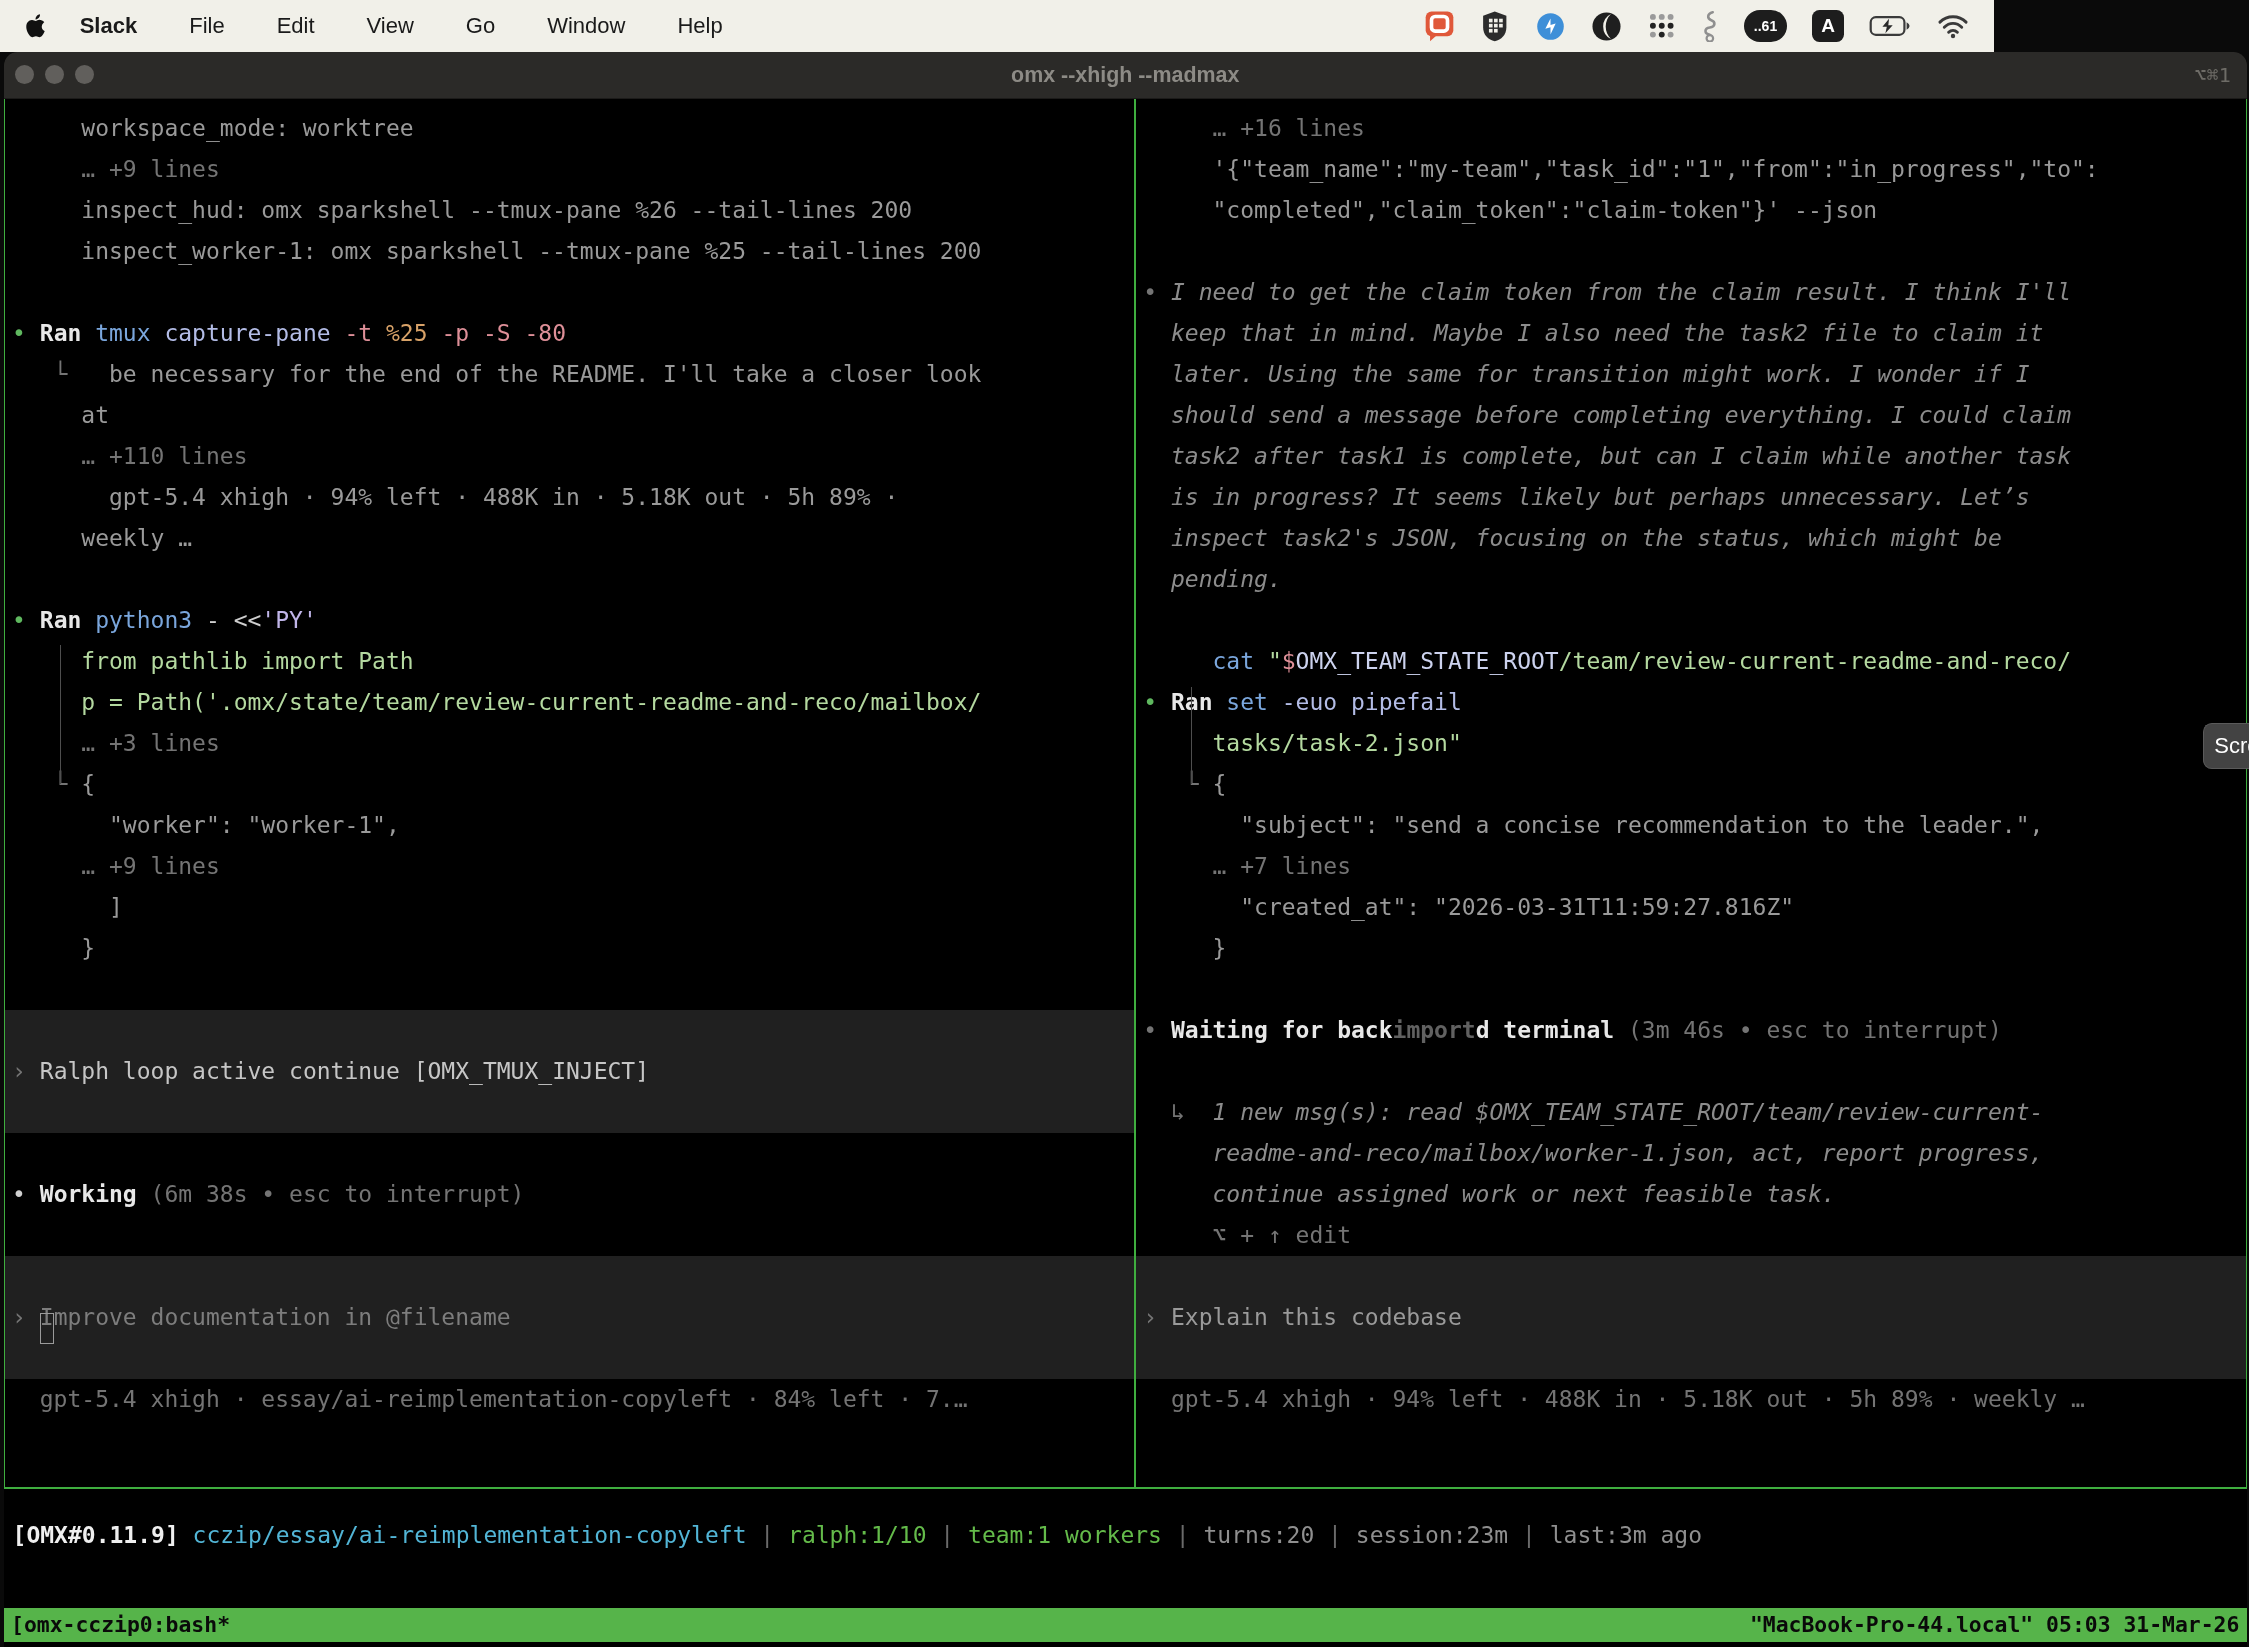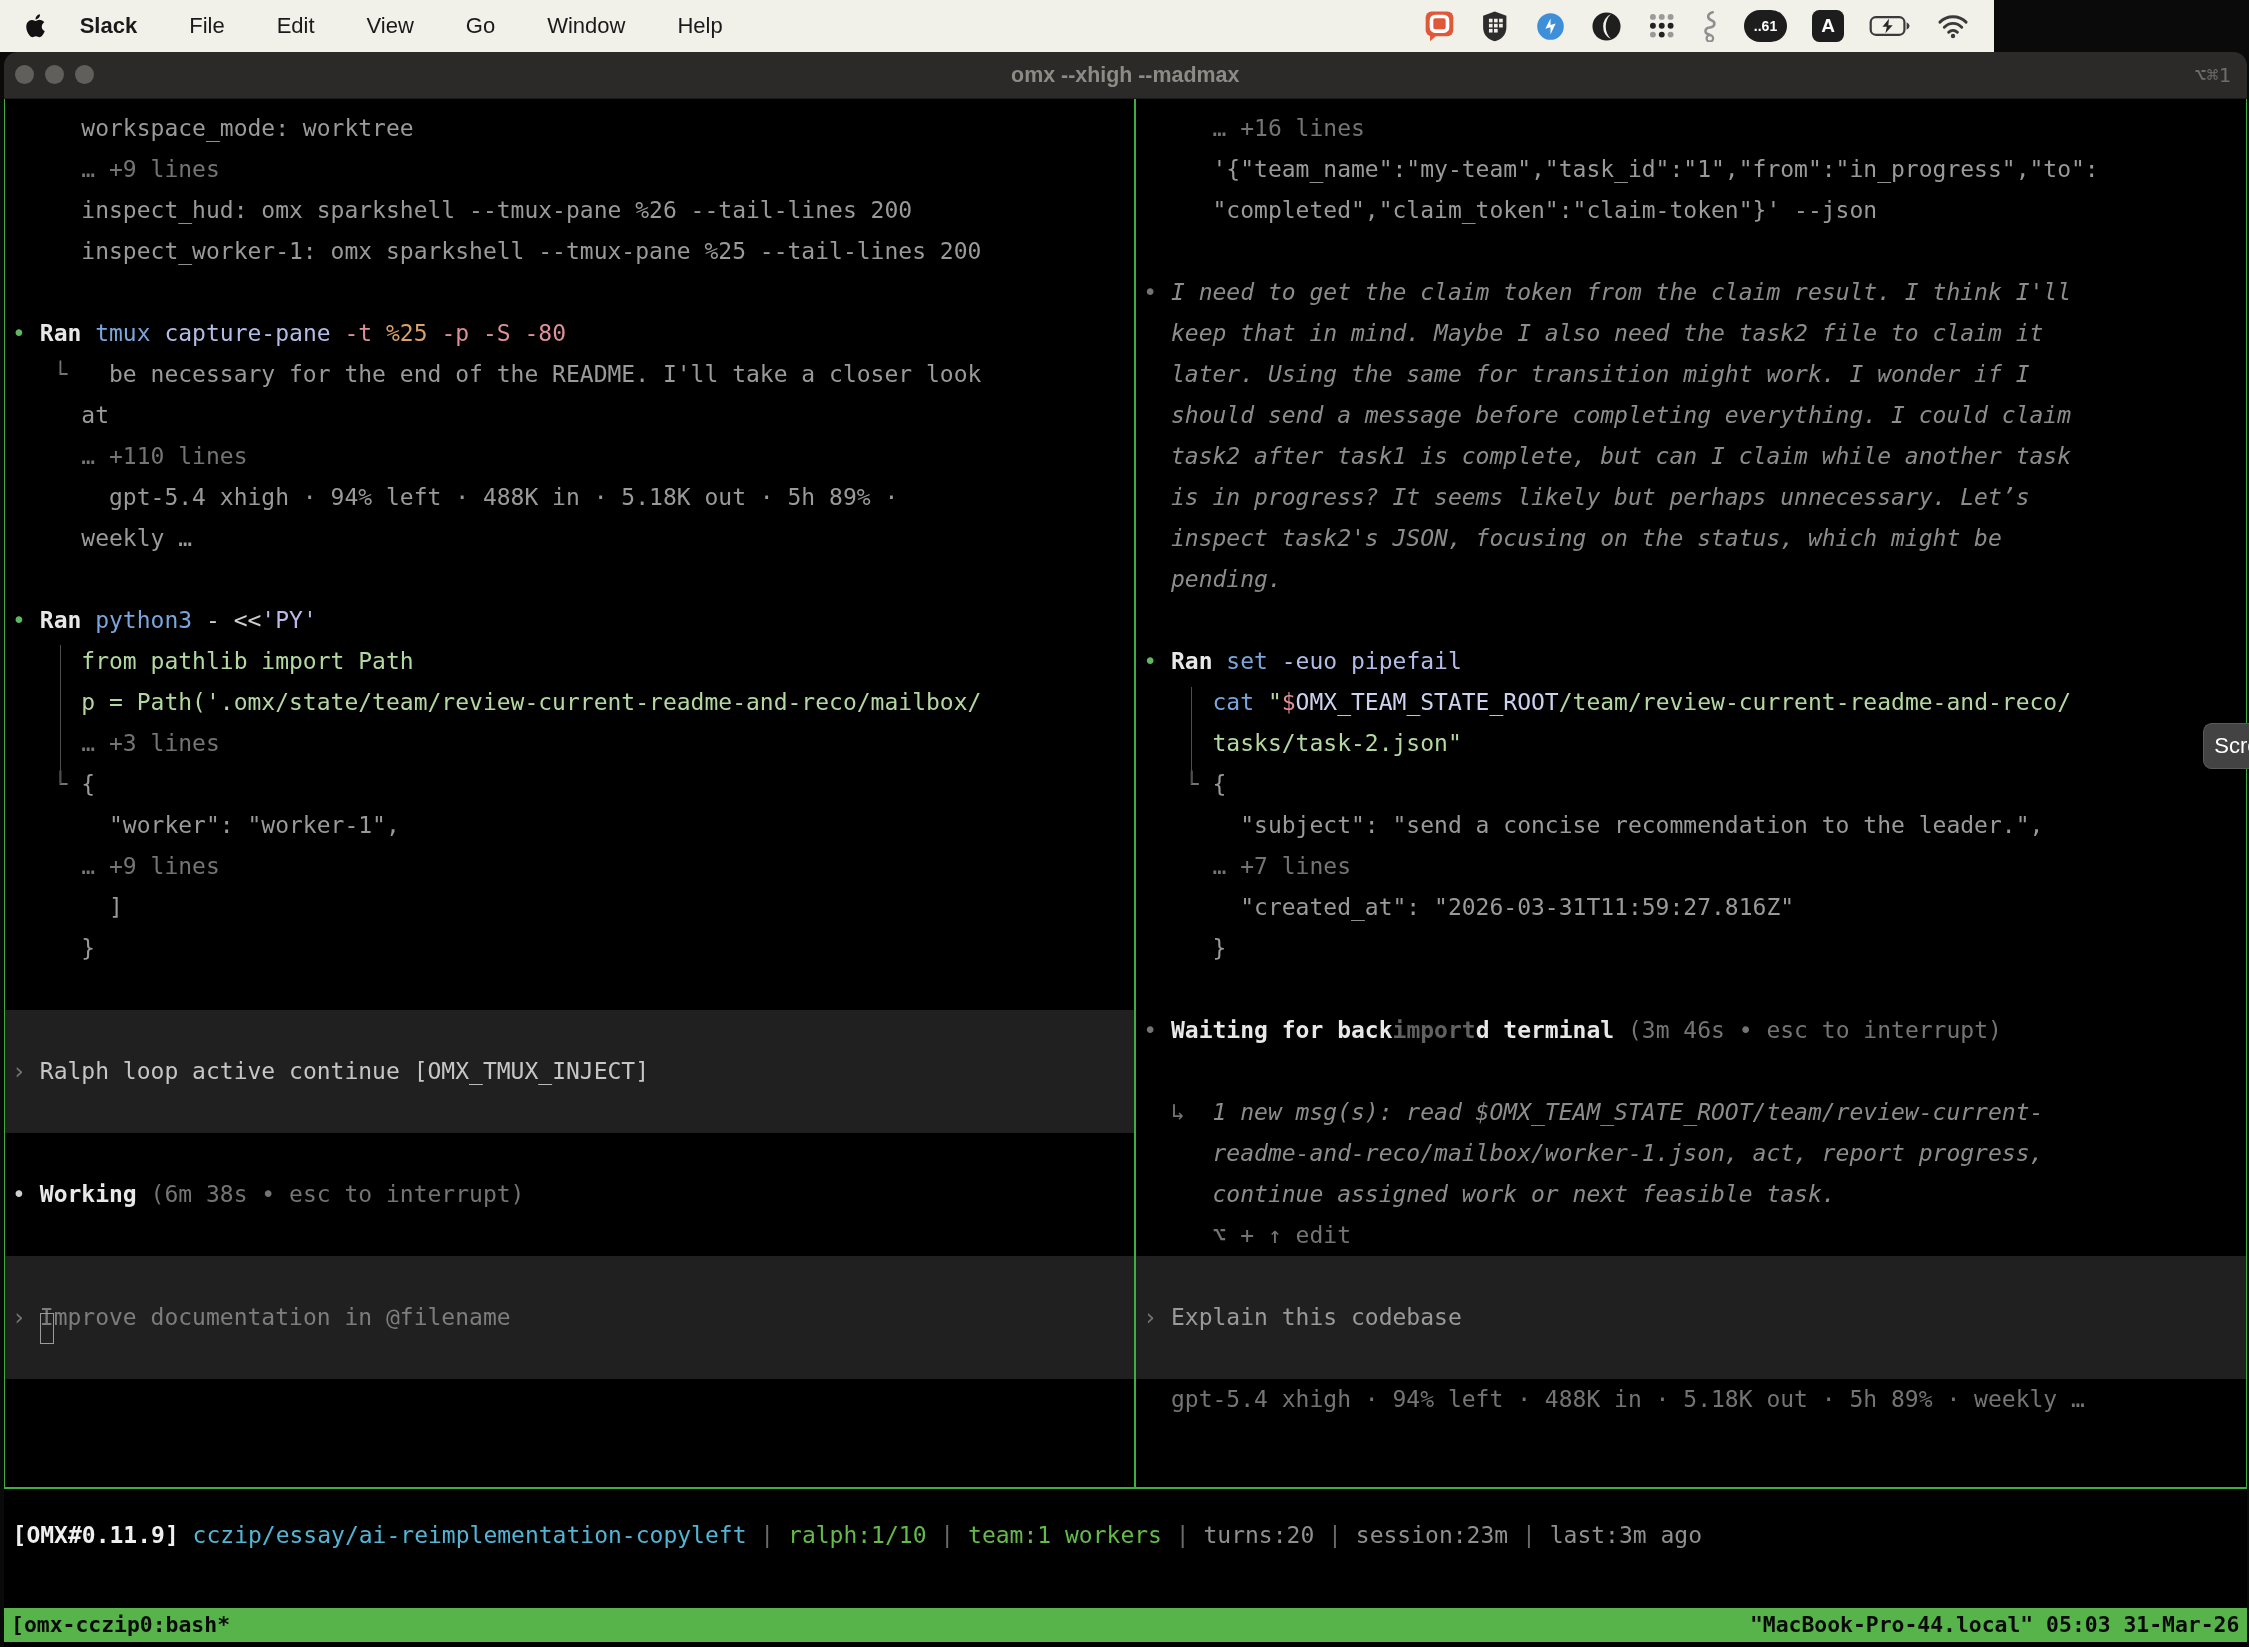--- a/index.html
+++ b/index.html
@@ -217,42 +217,43 @@
       <div class="tl"></div>
       <div class="tl band"></div>
       <div class="tl band"><span class="d">›</span><span class="g2"> Ralph loop active continue [OMX_TMUX_INJECT]</span></div>
       <div class="tl band"></div>
       <div class="tl"></div>
       <div class="tl"><span class="wt">•</span><span class="w"> Working</span><span class="d"> (6m 38s • esc to interrupt)</span></div>
       <div class="tl"></div>
       <div class="tl band"></div>
       <div class="tl band"><span class="d">›</span><span class="ph"> Improve documentation in @filename</span></div>
       <div class="tl band"></div>
+      <div class="tl"><span class="d">  gpt-5.4 xhigh · essay/ai-reimplementation-copyleft · 84% left · 7.…</span></div>
       <div class="cursor"></div>
     </div>
 
     <div class="divider"></div>
 
     <div class="pane right">
       <div class="vline" style="top:588px;height:97px"></div>
       <div class="tl"><span class="d">     … +16 lines</span></div>
       <div class="tl"><span class="g">     '{"team_name":"my-team","task_id":"1","from":"in_progress","to":</span></div>
       <div class="tl"><span class="g">     "completed","claim_token":"claim-token"}' --json</span></div>
       <div class="tl"></div>
       <div class="tl"><span class="d">•</span><span class="it"> I need to get the claim token from the claim result. I think I'll</span></div>
       <div class="tl"><span class="it">  keep that in mind. Maybe I also need the task2 file to claim it</span></div>
       <div class="tl"><span class="it">  later. Using the same for transition might work. I wonder if I</span></div>
       <div class="tl"><span class="it">  should send a message before completing everything. I could claim</span></div>
       <div class="tl"><span class="it">  task2 after task1 is complete, but can I claim while another task</span></div>
       <div class="tl"><span class="it">  is in progress? It seems likely but perhaps unnecessary. Let’s</span></div>
       <div class="tl"><span class="it">  inspect task2's JSON, focusing on the status, which might be</span></div>
       <div class="tl"><span class="it">  pending.</span></div>
       <div class="tl"></div>
+      <div class="tl"><span class="bl">     cat</span><span class="cg"> "</span><span class="pk">$</span><span class="vw">OMX_TEAM_STATE_ROOT</span><span class="cg">/team/review-current-readme-and-reco/</span></div>
       <div class="tl"><span class="gb">•</span><span class="w"> Ran</span><span class="bl"> set</span><span class="lv"> -euo pipefail</span></div>
-      <div class="tl"><span class="bl">     cat</span><span class="cg"> "</span><span class="pk">$</span><span class="vw">OMX_TEAM_STATE_ROOT</span><span class="cg">/team/review-current-readme-and-reco/</span></div>
       <div class="tl"><span class="cg">     tasks/task-2.json"</span></div>
       <div class="tl"><span class="d">   └</span><span class="g"> {</span></div>
       <div class="tl"><span class="g">       "subject": "send a concise recommendation to the leader.",</span></div>
       <div class="tl"><span class="d">     … +7 lines</span></div>
       <div class="tl"><span class="g">       "created_at": "2026-03-31T11:59:27.816Z"</span></div>
       <div class="tl"><span class="g">     }</span></div>
       <div class="tl"></div>
       <div class="tl"><span class="d">•</span><span class="w"> Waiting for back</span><span class="wd">import</span><span class="w">d terminal</span><span class="d"> (3m 46s • esc to interrupt)</span></div>
       <div class="tl"></div>
       <div class="tl"><span class="d">  ↳</span><span class="it">  1 new msg(s): read $OMX_TEAM_STATE_ROOT/team/review-current-</span></div>

